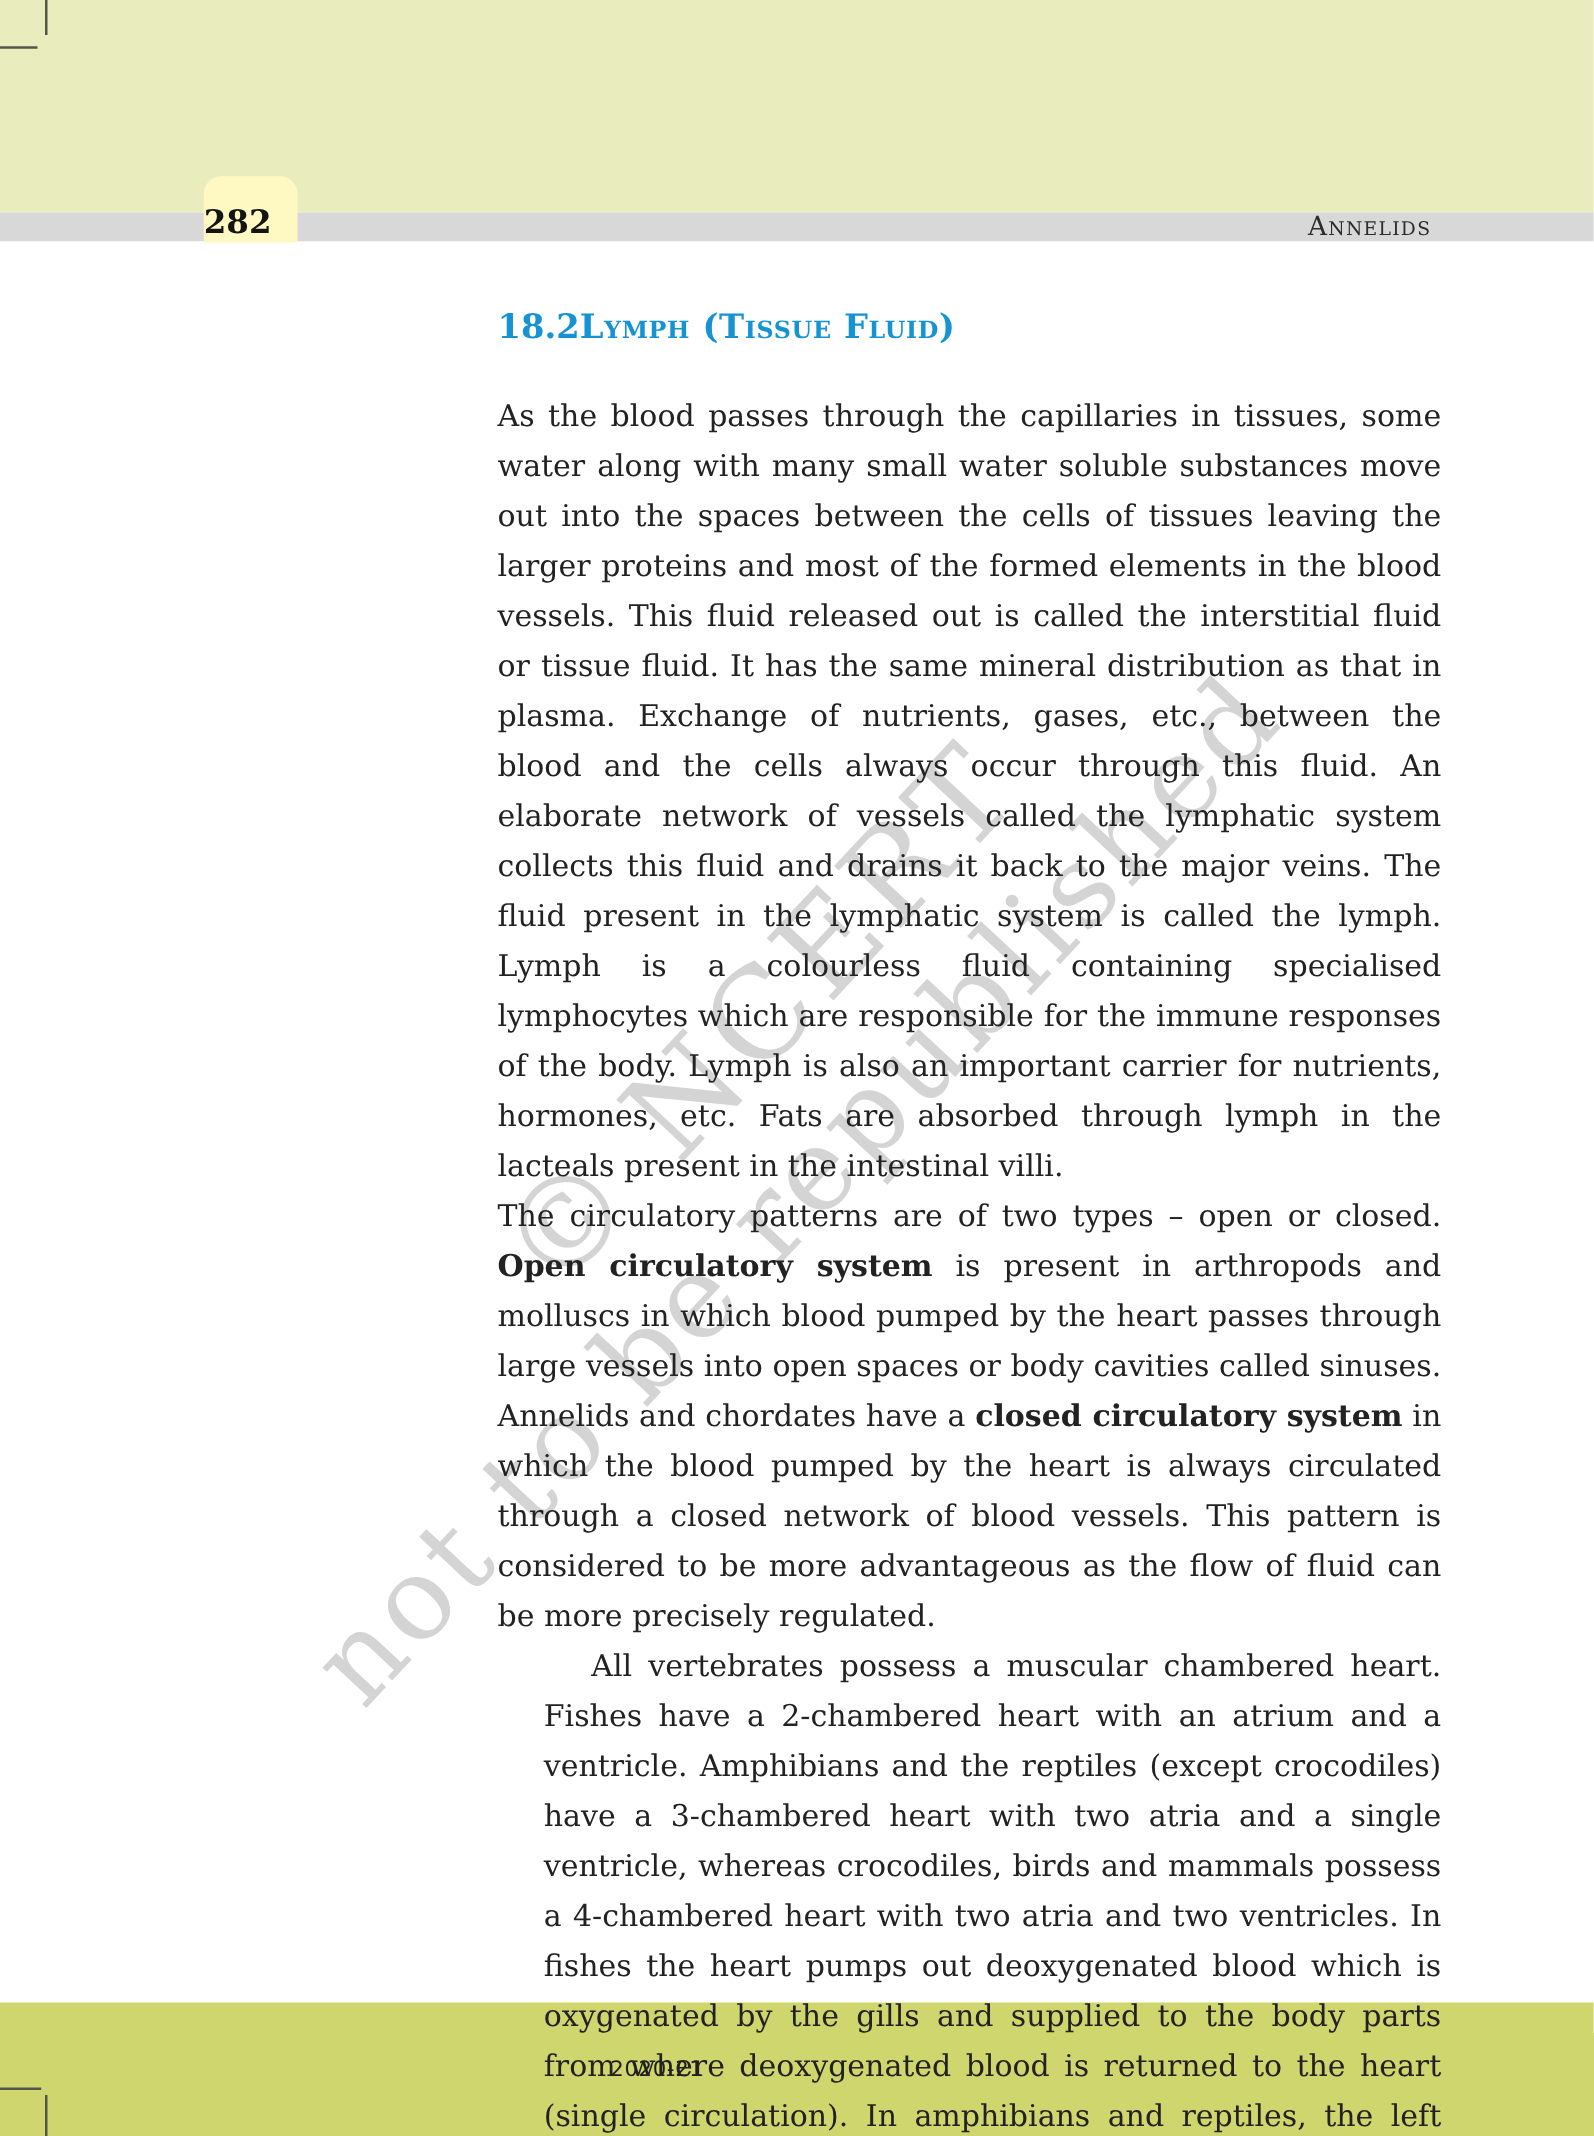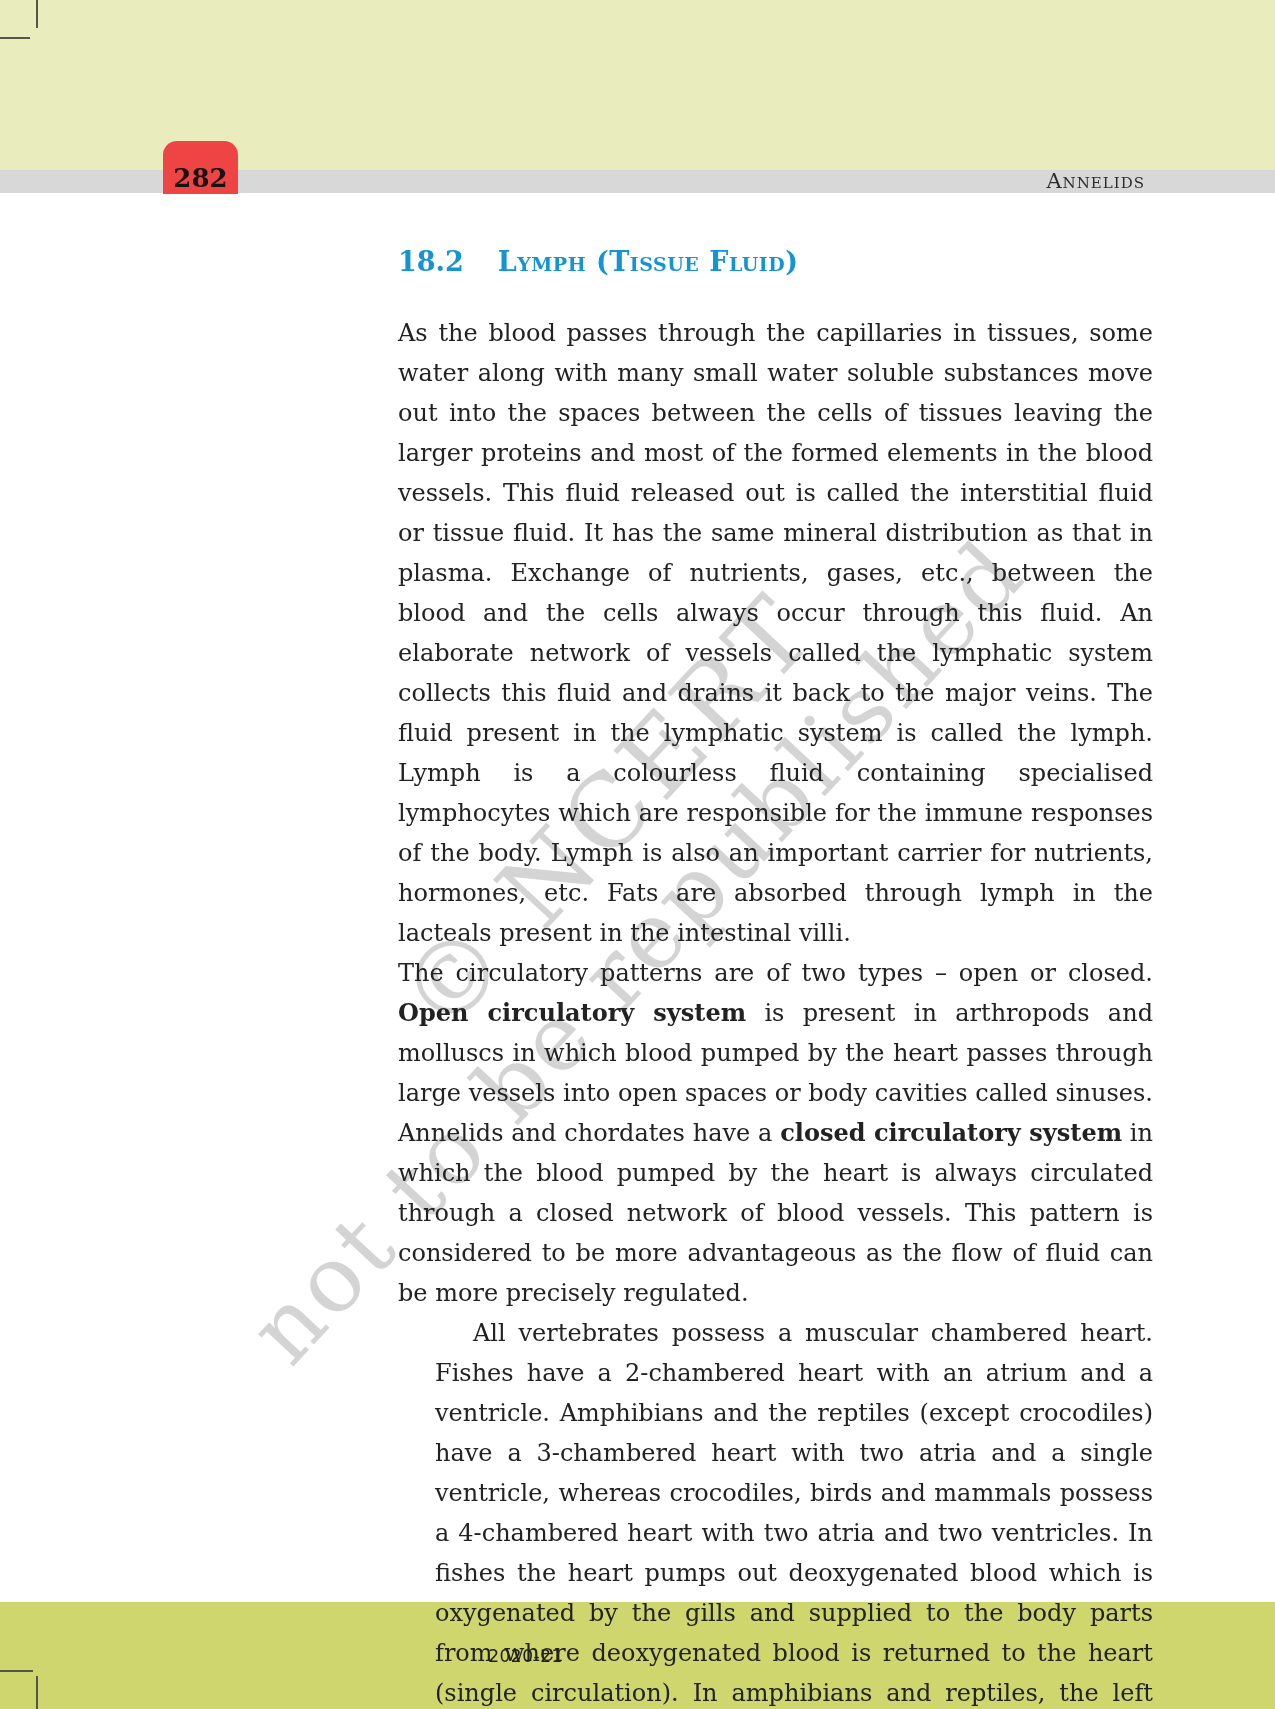--- a/index.html
+++ b/index.html
@@ -21,22 +21,22 @@
   }
 
   
   .header-strip{position:absolute;left:0;top:170px;width:1275px;height:23px;background:#d8d8d8;}
   .header-title{
     position:absolute;right:130px;top:168px;height:26px;display:flex;align-items:center;
     font-variant:small-caps;font-size:21px;color:#2c2c2c;letter-spacing:1px;
   }
   
   .page-tab{
-    position:absolute;left:163px;top:141px;width:75px;height:53px;background:#ef4444;
-    border-radius:14px 14px 0 0;display:flex;align-items:flex-end;justify-content:center;
+    position:absolute;left:163px;top:141px;width:75px;height:53px;background:#fef9c3;
+    border-radius:14px 14px 0 0;display:flex;align-items:flex-end;justify-content:flex-start;
   }
   .page-number{font-weight:bold;font-size:26px;color:#141414;line-height:1;padding-bottom:3px;}
 
   
   .cm{position:absolute;background:#53564a;}
   .cm-tl-v{left:36px;top:0;width:2px;height:28px;}
   .cm-tl-h{left:0;top:37px;width:30px;height:2px;}
   .cm-bl-h{left:0;top:1670px;width:33px;height:2px;}
   .cm-bl-v{left:36px;top:1676px;width:2px;height:33px;}
 
@@ -48,21 +48,21 @@
     z-index:1;pointer-events:none;
   }
   .wm-1{left:420px;top:965px;font-size:100px;letter-spacing:6px;}
   .wm-2{left:268px;top:1302px;font-size:92px;letter-spacing:4px;}
 
   
   .content{
     position:absolute;left:398px;top:244px;width:755px;z-index:2;
   }
   .section-heading{
-    display:flex;gap:34px;align-items:baseline;
+    display:flex;align-items:baseline;
     font-weight:bold;font-size:27px;line-height:36px;
     margin:32px 0 33px 0;color:#1693d2;
   }
   .section-heading:first-child{margin-top:0;}
   .sec-title{font-variant:small-caps;letter-spacing:0.5px;}
   .body-para{
     margin:0;font-size:24px;line-height:40px;color:#222222;
     text-align:justify;
   }
   .body-para.indent{text-indent:38px;margin-left:37px;}

